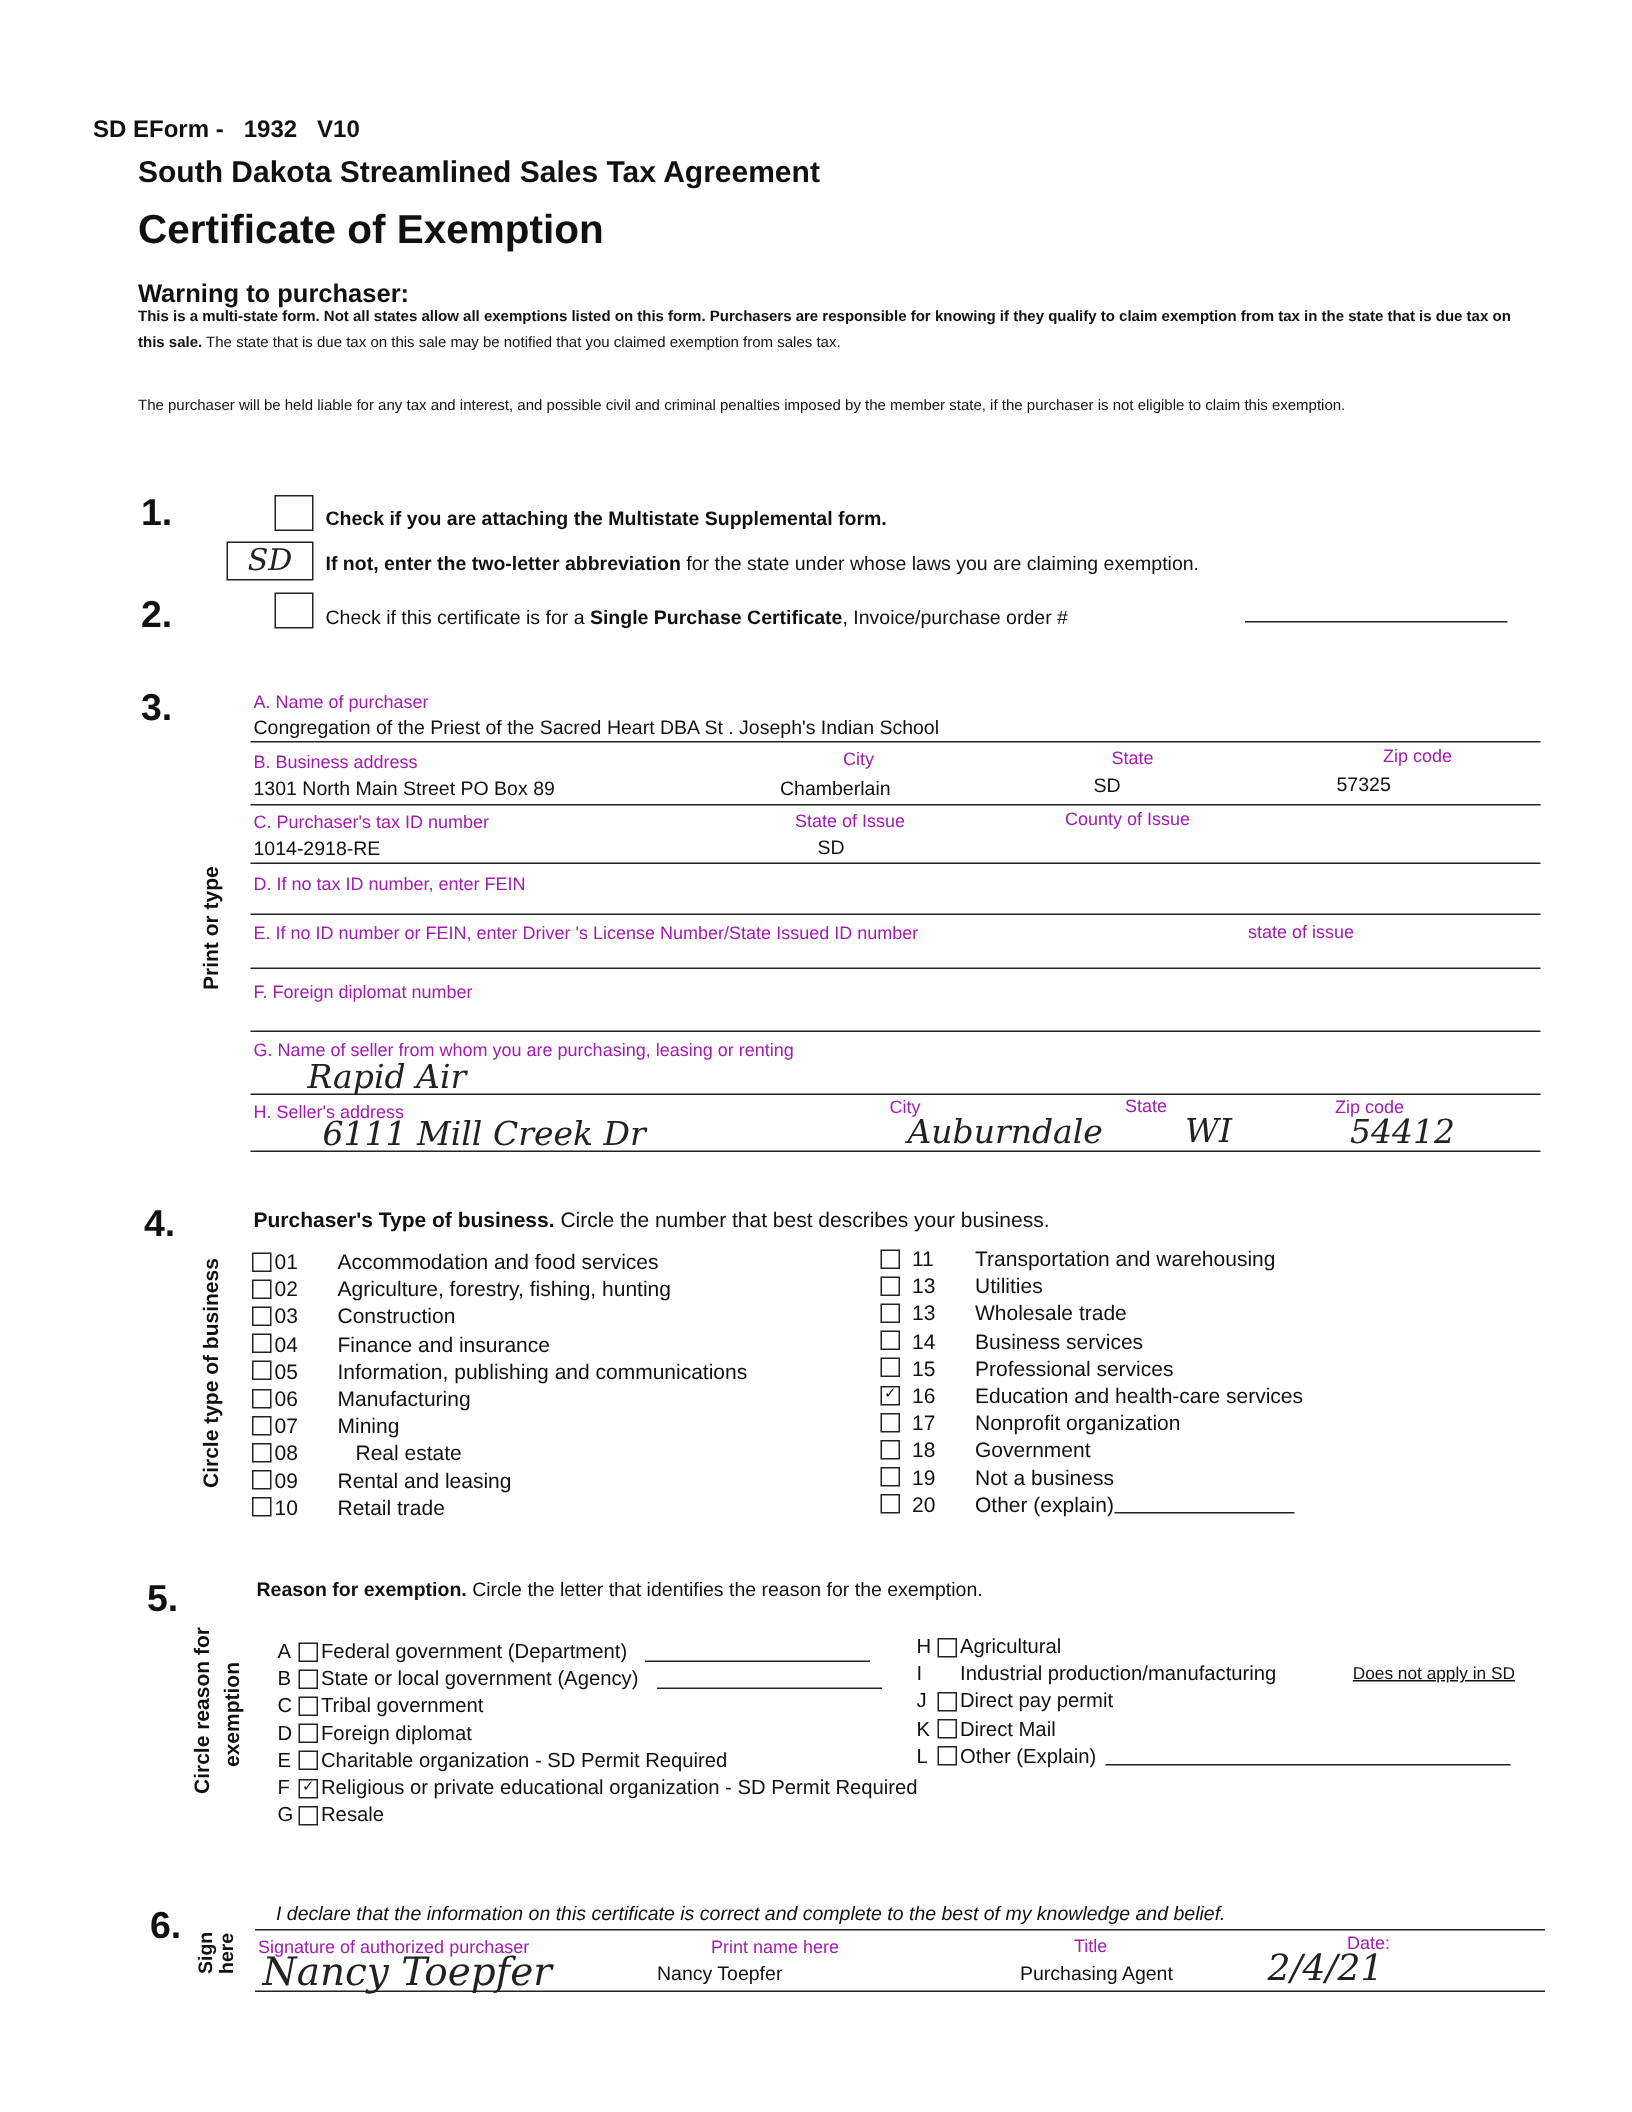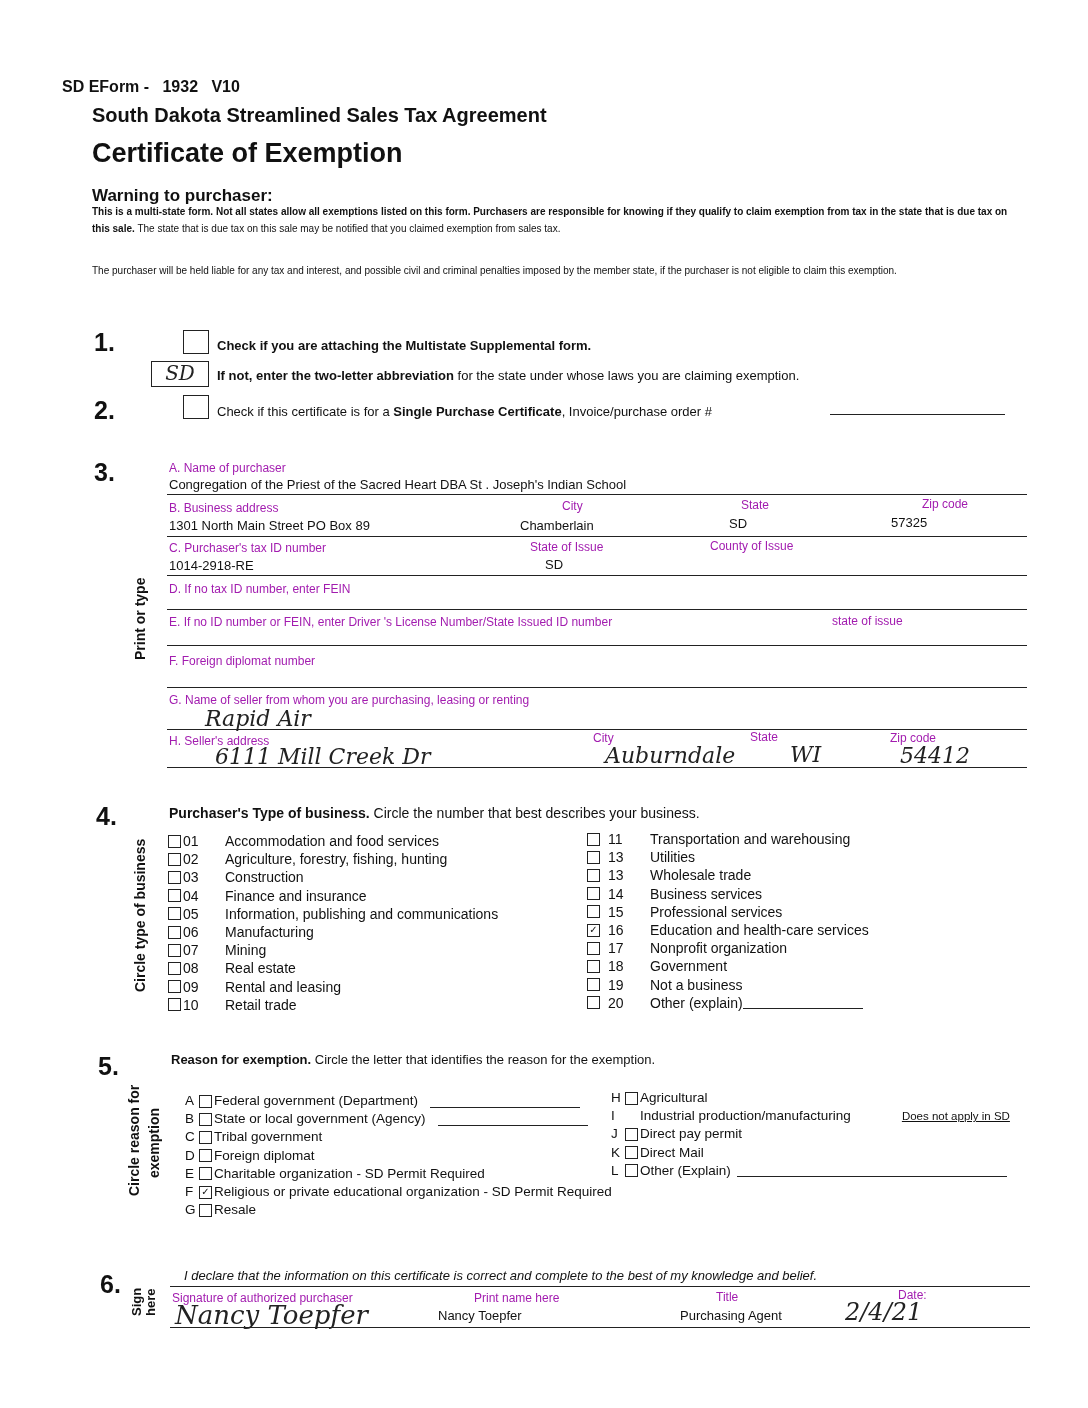--- a/index.html
+++ b/index.html
@@ -143,21 +143,21 @@
       <span style="margin-left:16px">Manufacturing</span>
     </div>
   <div class="row">
       <span class="bx"></span>
       <span class="code">07</span>
       <span style="margin-left:16px">Mining</span>
     </div>
   <div class="row">
       <span class="bx"></span>
       <span class="code">08</span>
-      <span style="margin-left:16px">Real estate</span>
+      <span style="margin-left:28px">Real estate</span>
     </div>
   <div class="row">
       <span class="bx"></span>
       <span class="code">09</span>
       <span style="margin-left:16px">Rental and leasing</span>
     </div>
   <div class="row">
       <span class="bx"></span>
       <span class="code">10</span>
       <span style="margin-left:16px">Retail trade</span>

